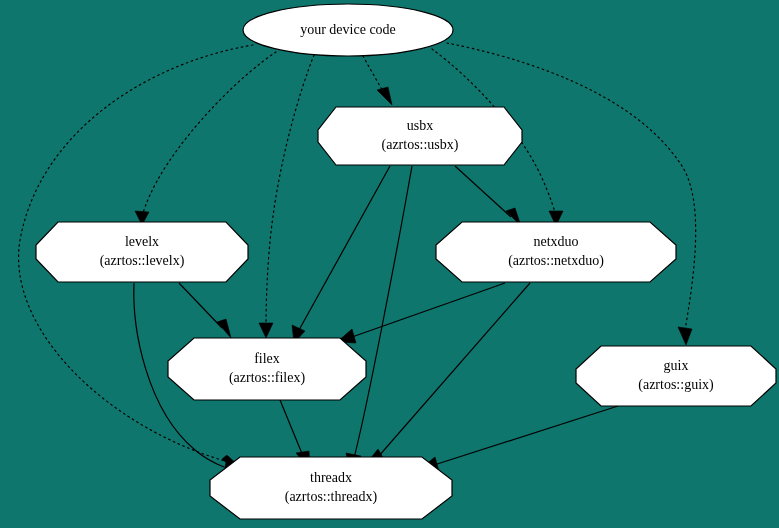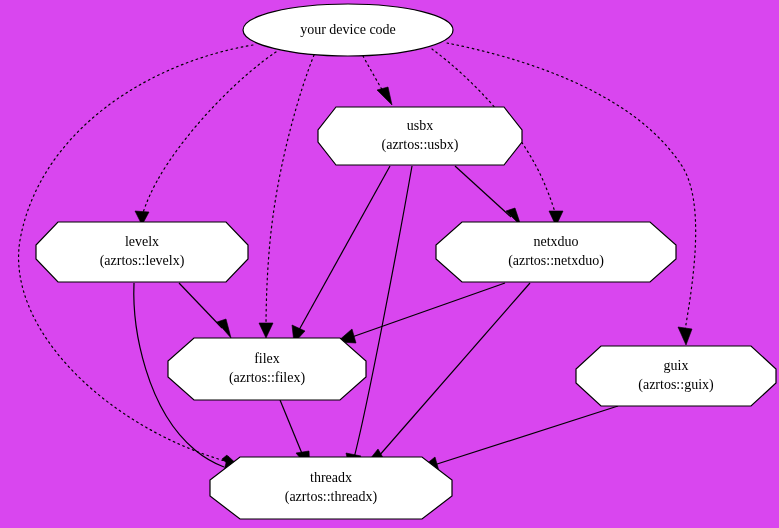--- a/index.html
+++ b/index.html
@@ -11,21 +11,21 @@
   body {
     width: 779px;
     height: 528px;
     overflow: hidden;
     font-family: "Liberation Serif", "DejaVu Serif", serif;
   }
   #graph-root {
     position: relative;
     width: 779px;
     height: 528px;
-    background: #d946ef;
+    background: #0f766e;
   }
   svg#graph-svg {
     display: block;
     width: 779px;
     height: 528px;
   }
   .node-shape {
     fill: #ffffff;
     stroke: #000000;
     stroke-width: 1.2;

